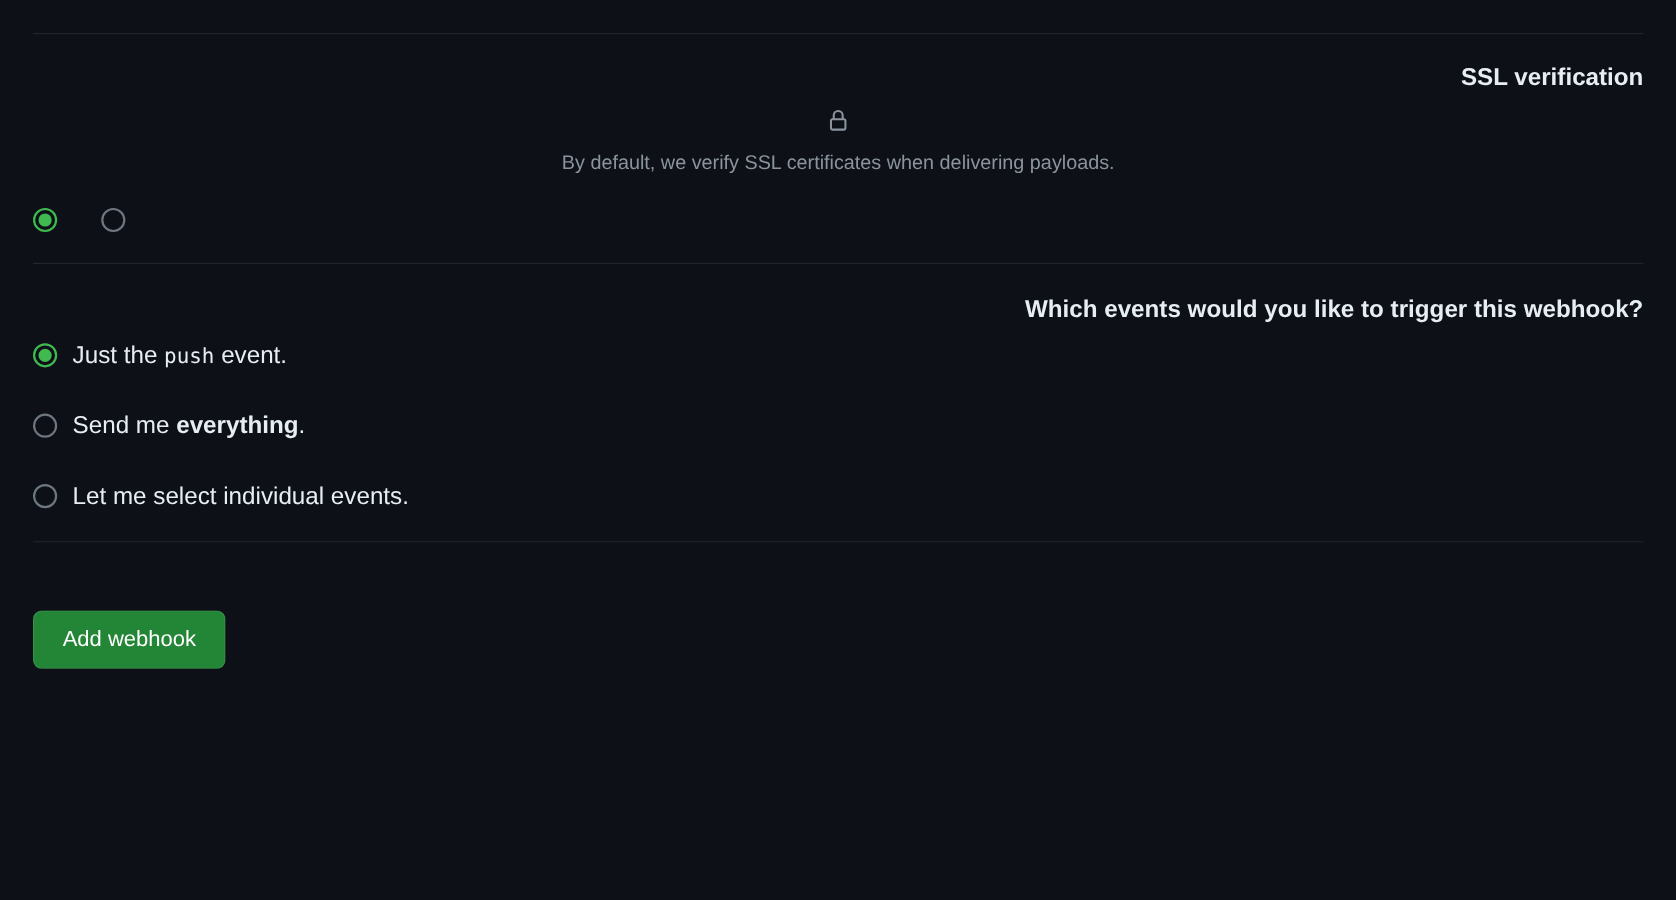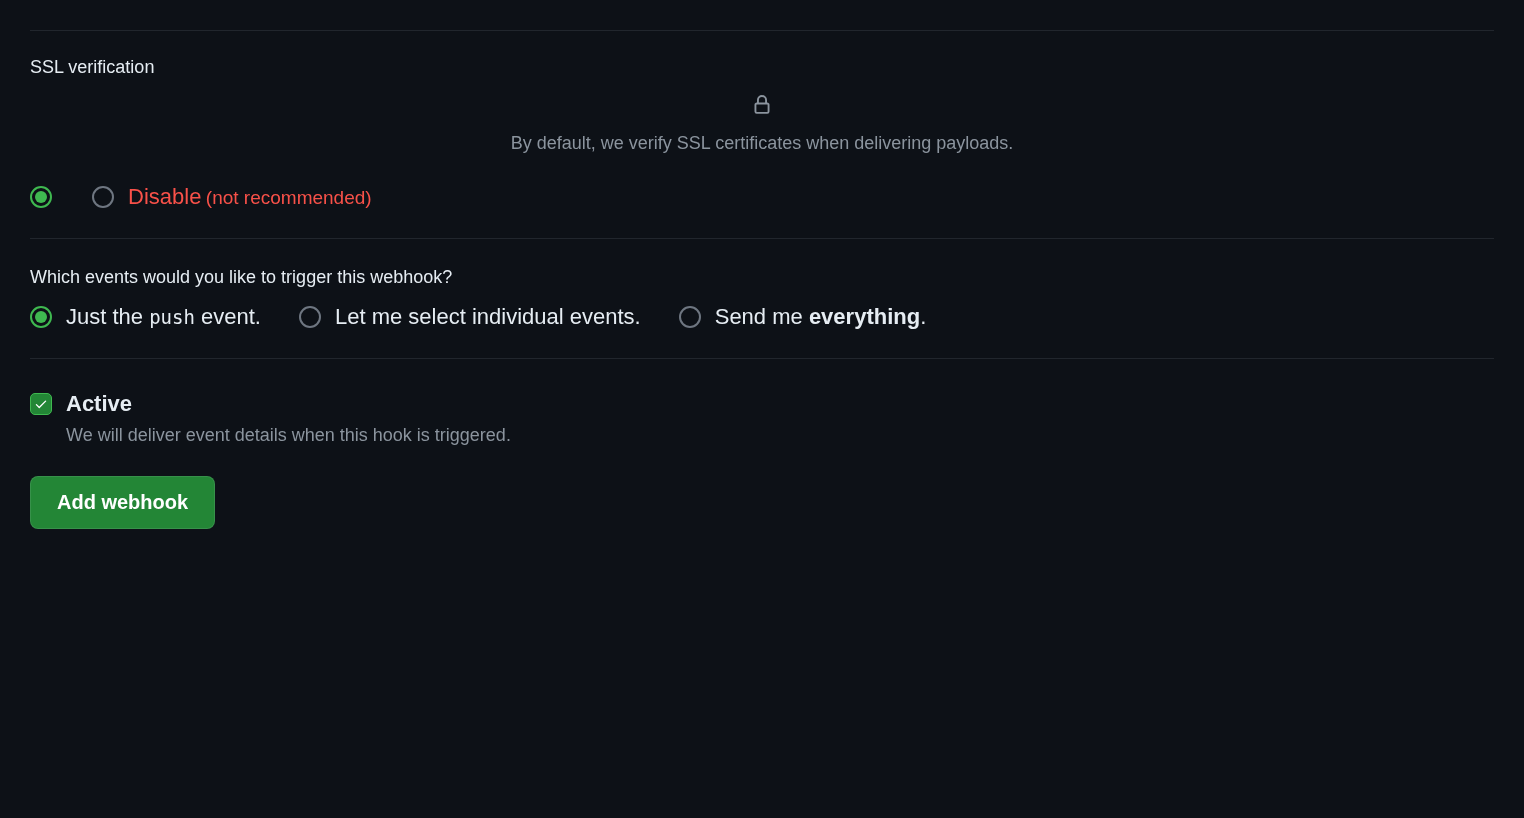--- a/index.html
+++ b/index.html
@@ -19,24 +19,25 @@
     .section {
       border-bottom: 1px solid #21262d;
       padding-bottom: 28px;
       margin-bottom: 28px;
     }
     .section:first-of-type {
       border-top: 1px solid #21262d;
       padding-top: 26px;
     }
     .section-heading {
-      font-size: 18px;
-      font-weight: 400;
+      font-size: 22px;
+      font-weight: 700;
       color: #e6edf3;
       margin-bottom: 16px;
+      text-align: right;
     }
     .description-row {
       display: flex;
       align-items: center;
       gap: 12px;
       color: #8b949e;
       font-size: 18px;
       margin-bottom: 30px;
       flex-direction: column;
     }
@@ -101,20 +102,21 @@
       font-size: 19px;
     }
     .bold-text {
       font-weight: 600;
     }
     .events-section .section-heading {
       margin-bottom: 16px;
     }
     .event-options {
       display: flex;
+      flex-direction: column;
       gap: 38px;
     }
     .active-section {
       padding-top: 4px;
     }
     .checkbox-row {
       display: flex;
       align-items: flex-start;
       gap: 14px;
     }
@@ -152,21 +154,21 @@
       color: #8b949e;
     }
     .submit-button {
       margin-top: 30px;
       background-color: #238636;
       color: #ffffff;
       border: 1px solid rgba(240, 246, 252, 0.1);
       border-radius: 8px;
       padding: 14px 26px;
       font-size: 20px;
-      font-weight: 700;
+      font-weight: 400;
       cursor: pointer;
       font-family: inherit;
     }
   </style>
 </head>
 <body>
 
 <div class="section">
   <h3 class="section-heading">SSL verification</h3>
   <div class="description-row">
@@ -176,52 +178,37 @@
         </svg>
     </span>
     <span>By default, we verify SSL certificates when delivering payloads.</span>
   </div>
   <div class="radio-row">
     <label class="radio-option">
       <span class="radio-circle selected"></span>
     </label>
     <label class="radio-option">
       <span class="radio-circle"></span>
-      <span>
-        <span class="radio-label-danger">Disable</span>
-        <span class="radio-label-danger-sub"> </span><span class="radio-label-danger-sub">(not recommended)</span>
-      </span>
     </label>
   </div>
 </div>
 
 <div class="section events-section">
   <h3 class="section-heading">Which events would you like to trigger this webhook?</h3>
   <div class="event-options">
     <label class="radio-option">
       <span class="radio-circle selected"></span>
       <span class="radio-label-normal"><span>Just the </span><span class="code-text">push</span><span> event.</span></span>
     </label>
     <label class="radio-option">
       <span class="radio-circle"></span>
+      <span class="radio-label-normal"><span>Send me </span><span class="bold-text">everything</span><span>.</span></span>
+    </label>
+    <label class="radio-option">
+      <span class="radio-circle"></span>
       <span class="radio-label-normal">Let me select individual events.</span>
-    </label>
-    <label class="radio-option">
-      <span class="radio-circle"></span>
-      <span class="radio-label-normal"><span>Send me </span><span class="bold-text">everything</span><span>.</span></span>
     </label>
   </div>
 </div>
 
 <div class="active-section">
-  <div class="checkbox-row">
-    <span class="checkbox">
-      <svg viewBox="0 0 16 16">
-          <path d="M13.78 4.22a.75.75 0 0 1 0 1.06l-7.25 7.25a.75.75 0 0 1-1.06 0L2.22 9.28a.751.751 0 0 1 1.06-1.06L6 10.94l6.72-6.72a.75.75 0 0 1 1.06 0Z"></path>
-        </svg>
-    </span>
-    <div class="checkbox-content">
-      <span class="checkbox-label">Active</span>
-      <span class="checkbox-description">We will deliver event details when this hook is triggered.</span>
-    </div>
-  </div>
   <button class="submit-button">Add webhook</button>
 </div>
 
 </body></html>

